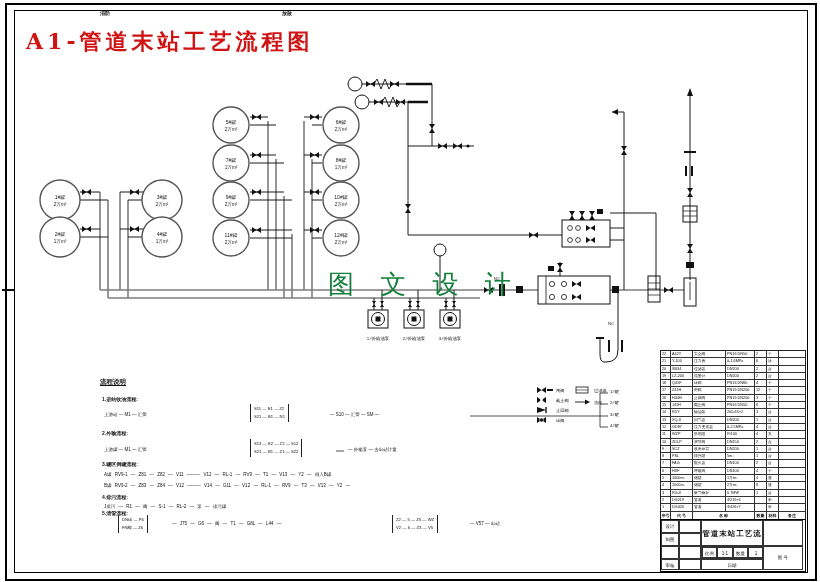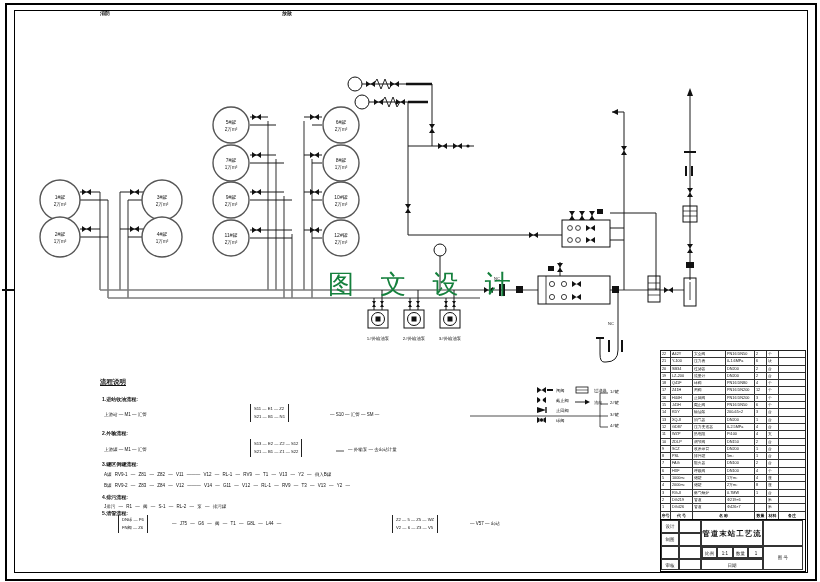--- a/index.html
+++ b/index.html
@@ -47,20 +47,21 @@
   .tb-sub div{border:0.3px solid #333;font-size:4.5px;line-height:12px;}
   .nc{position:absolute;font-size:4px;z-index:3;color:#111;}
 </style>
 </head>
 <body>
 
 <div class="page">
   <div class="frame-outer"></div>
   <div class="frame-inner"></div>
 
+  <div class="red-title">A1-管道末站工艺流程图</div>
   <div class="top-lbl" style="left:100px;">消防</div>
   <div class="top-lbl" style="left:282px;">放散</div>
   <div class="watermark">图 文 设 计</div>
 
   <svg class="piping" width="820" height="582">
     <defs>
       <path id="vh" d="M0,0 L0,6 L9,0 L9,6 Z" fill="#111"></path>
       <path id="vv" d="M0,0 L6,0 L0,9 L6,9 Z" fill="#111"></path>
       <path id="vs" d="M0,0 L4,0 L0,6 L4,6 Z" fill="#111"></path>
     </defs>

